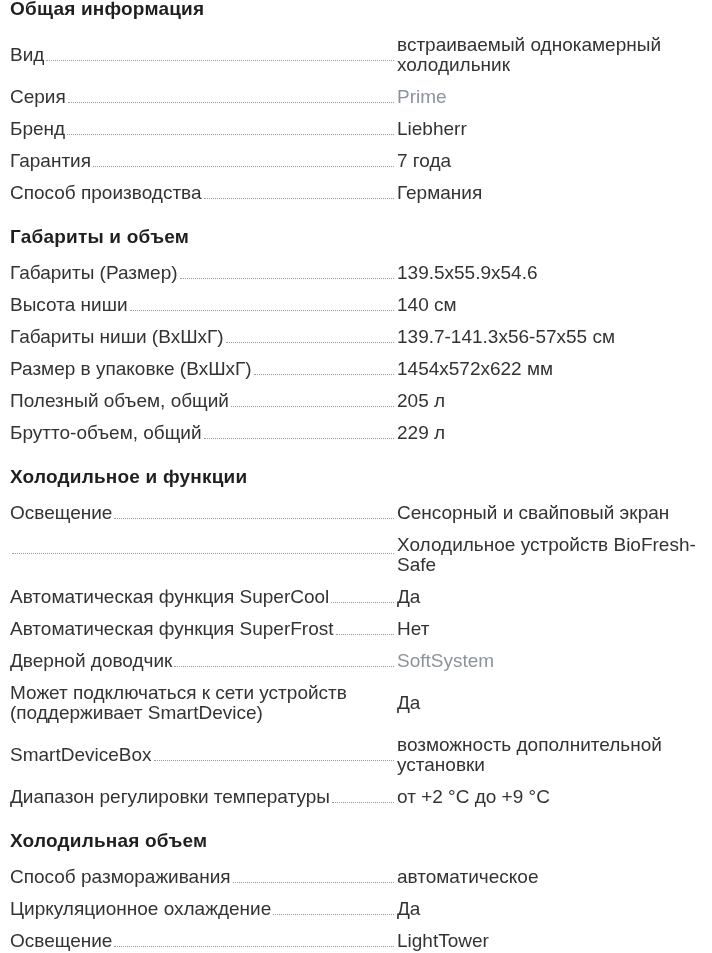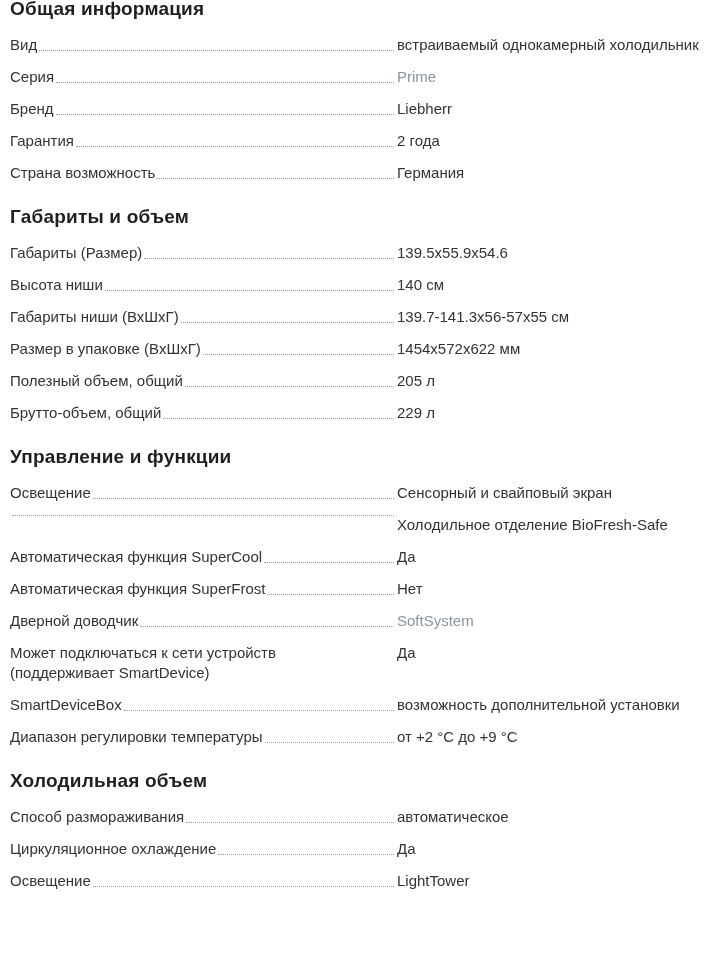--- a/index.html
+++ b/index.html
@@ -18,22 +18,22 @@
   .specs{padding:0 10px;}
   .spec-section{margin:0;}
   .section-title{
     font-size:19px;line-height:24px;font-weight:700;
     color:var(--heading);
     margin:22px 0 14px 0;
     letter-spacing:0.2px;
   }
   .spec-section:first-child .section-title{margin-top:-3px;}
   .spec-row{
-    display:flex;align-items:flex-start;
-    font-size:15px;line-height:20px;
+    display:flex;align-items:center;
+    font-size:19px;line-height:20px;
     margin-bottom:12px;
   }
   .label-wrap{
     flex:0 0 387px;max-width:387px;
     display:flex;align-items:flex-start;
   }
   .spec-label{
     flex:0 1 auto;
     white-space:pre-line;
     color:var(--text);
@@ -79,25 +79,25 @@
           <div class="spec-label">Бренд</div>
           <div class="spec-dots"></div>
         </div>
         <div class="spec-value">Liebherr</div>
       </div>
       <div class="spec-row">
         <div class="label-wrap">
           <div class="spec-label">Гарантия</div>
           <div class="spec-dots"></div>
         </div>
-        <div class="spec-value">2 года</div>
-      </div>
-      <div class="spec-row">
-        <div class="label-wrap">
-          <div class="spec-label">Страна возможность</div>
+        <div class="spec-value">7 года</div>
+      </div>
+      <div class="spec-row">
+        <div class="label-wrap">
+          <div class="spec-label">Способ производства</div>
           <div class="spec-dots"></div>
         </div>
         <div class="spec-value">Германия</div>
       </div>
     </section>
     <section class="spec-section">
       <h2 class="section-title">Габариты и объем</h2>
       <div class="spec-row">
         <div class="label-wrap">
           <div class="spec-label">Габариты (Размер)</div>
@@ -135,33 +135,33 @@
       </div>
       <div class="spec-row">
         <div class="label-wrap">
           <div class="spec-label">Брутто-объем, общий</div>
           <div class="spec-dots"></div>
         </div>
         <div class="spec-value">229 л</div>
       </div>
     </section>
     <section class="spec-section">
-      <h2 class="section-title">Управление и функции</h2>
+      <h2 class="section-title">Холодильное и функции</h2>
       <div class="spec-row">
         <div class="label-wrap">
           <div class="spec-label">Освещение</div>
           <div class="spec-dots"></div>
         </div>
         <div class="spec-value">Сенсорный и свайповый экран</div>
       </div>
       <div class="spec-row">
         <div class="label-wrap">
           <div class="spec-dots"></div>
         </div>
-        <div class="spec-value">Холодильное отделение BioFresh-Safe</div>
+        <div class="spec-value">Холодильное устройств BioFresh-Safe</div>
       </div>
       <div class="spec-row">
         <div class="label-wrap">
           <div class="spec-label">Автоматическая функция SuperCool</div>
           <div class="spec-dots"></div>
         </div>
         <div class="spec-value">Да</div>
       </div>
       <div class="spec-row">
         <div class="label-wrap">

